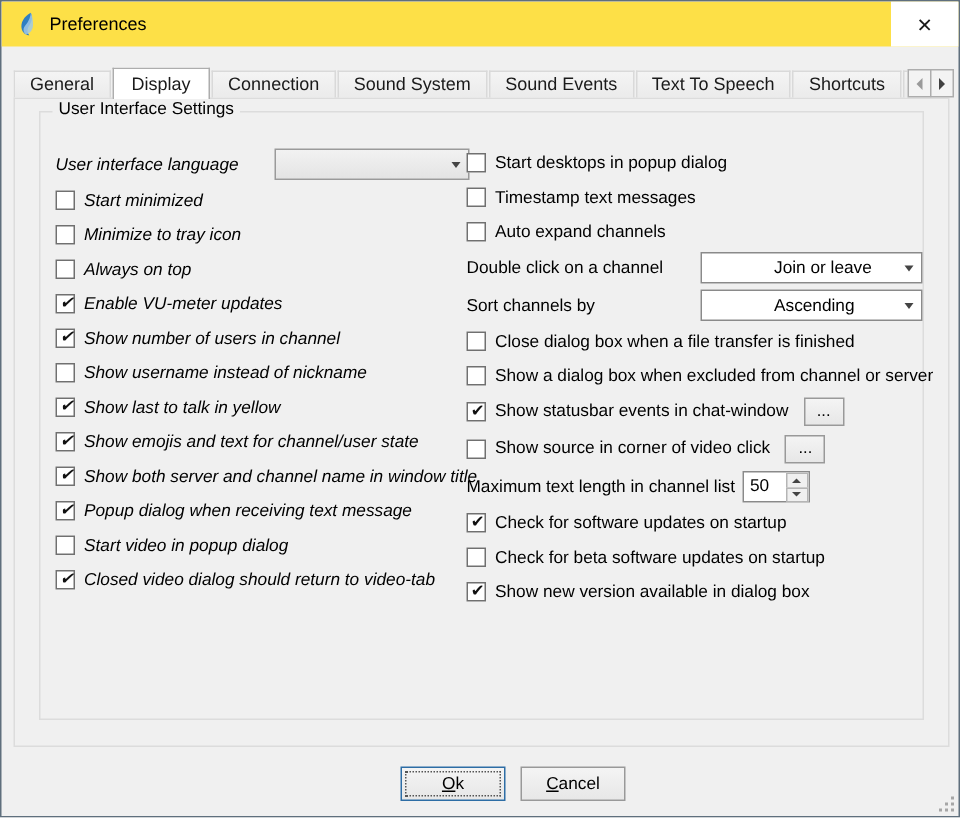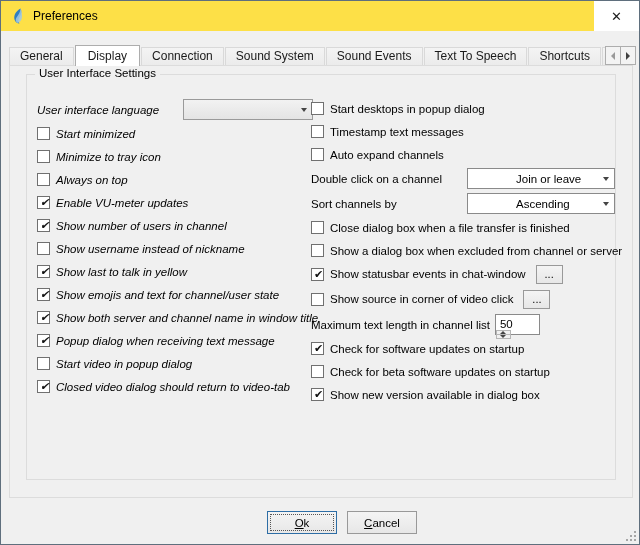--- a/index.html
+++ b/index.html
@@ -66,21 +66,21 @@
   .tri-up.sm   { border-left-width:3px; border-right-width:3px; border-bottom-width:3.5px; }
   .w130 { width:130px; } .w148 { width:148px;padding-left:48px; }
 
   
   .dots-btn { margin-left:10px; width:27px; height:19px; border:1px solid #999;
               background:linear-gradient(#f4f4f4,#e7e7e7); font-size:11px; line-height:15px;
               text-align:center; font-family:inherit; }
 
   
   .spin { margin-left:5px; width:45px; height:21px; border:1px solid #8a8a8a; background:#fff;
-          display:flex;flex-direction:column; }
+          display:flex; }
   .spin-val { flex:1; padding:3px 0 0 4px; }
   .spin-btns { width:15px; flex:none; display:flex; flex-direction:column; }
   .spin-b { flex:1; background:#f0f0f0; border:1px solid #b5b5b5; display:flex;
             align-items:center; justify-content:center; margin:0 0 -1px 0; }
 
   
   .dlg-buttons { position:absolute; left:0; right:0; top:510px; height:23px;
                  display:flex; justify-content:center; gap:10px;margin-left:44px; }
   .btn { min-width:70px; height:23px; border:1px solid #999;
          background:linear-gradient(#f4f4f4,#e7e7e7); display:flex; align-items:center;

